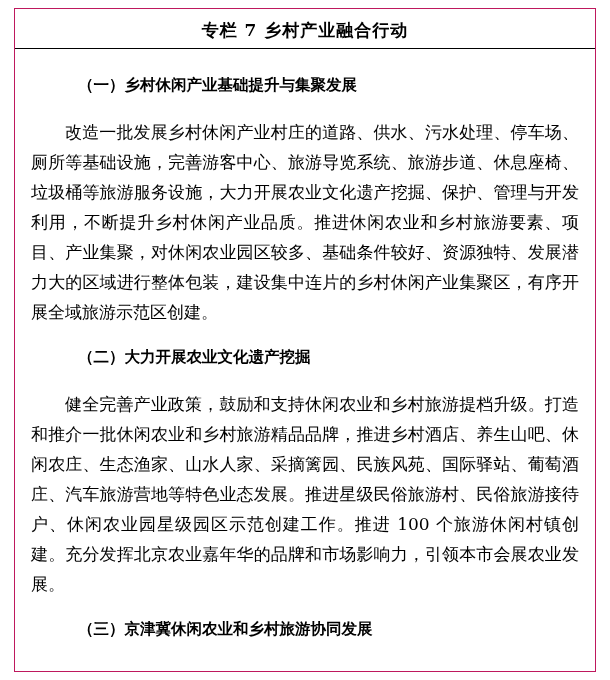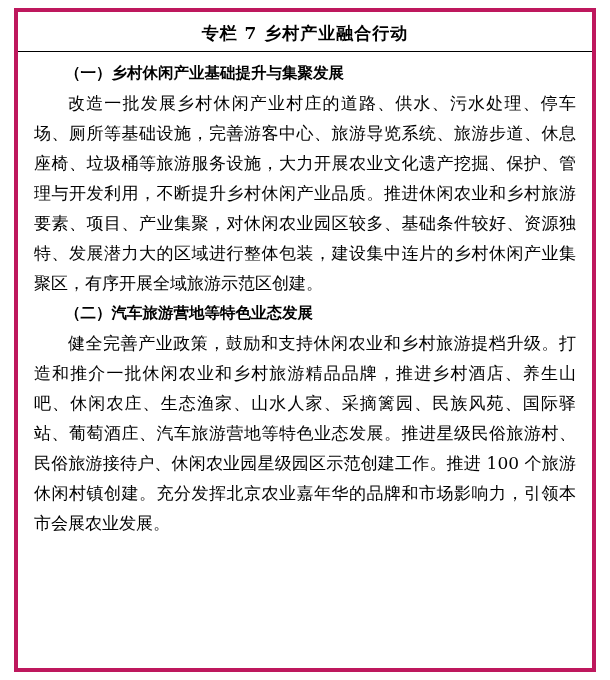--- a/index.html
+++ b/index.html
@@ -15,21 +15,21 @@
     overflow: hidden;
   }
   .page {
     position: relative;
     width: 610px;
     height: 680px;
     box-sizing: border-box;
     padding: 8px 14px 0 14px;
   }
   .box {
-    border: 4px solid #be185d;
+    border: 1px solid #be185d;
     box-sizing: border-box;
     width: 582px;
     height: 664px;
     padding: 0;
     position: relative;
   }
   .box-title {
     text-align: center;
     font-family: "DejaVu Serif", "Liberation Serif", serif;
     font-weight: bold;
@@ -40,26 +40,26 @@
   }
   .title-rule {
     border-bottom: 1px solid #000000;
     margin: 0;
     height: 0;
   }
   .content {
     padding: 6px 16px 0 16px;
   }
   .heading {
-    font-family: Liberation Sans, sans-serif;
+    font-family: Liberation Mono, monospace;
     font-weight: bold;
     font-size: 15.5px;
     line-height: 30px;
     text-indent: 2em;
-    margin: 0;
+    margin: 16px;
     letter-spacing: 0px;
   }
   .para {
     font-family: "DejaVu Serif", "Liberation Serif", serif;
     font-size: 17px;
     line-height: 30px;
     text-indent: 2em;
     margin: 0;
     text-align: justify;
     text-justify: inter-ideograph;
@@ -71,19 +71,20 @@
 
 <div class="page">
   <div class="box">
     <div class="box-title">专栏 7    乡村产业融合行动</div>
     <div class="title-rule"></div>
     <div class="content">
 
       <p class="heading">（一）乡村休闲产业基础提升与集聚发展</p>
       <p class="para">改造一批发展乡村休闲产业村庄的道路、供水、污水处理、停车场、厕所等基础设施，完善游客中心、旅游导览系统、旅游步道、休息座椅、垃圾桶等旅游服务设施，大力开展农业文化遗产挖掘、保护、管理与开发利用，不断提升乡村休闲产业品质。推进休闲农业和乡村旅游要素、项目、产业集聚，对休闲农业园区较多、基础条件较好、资源独特、发展潜力大的区域进行整体包装，建设集中连片的乡村休闲产业集聚区，有序开展全域旅游示范区创建。</p>
 
-      <p class="heading">（二）汽车旅游营地等特色业态发展</p>
+      <p class="heading">（二）大力开展农业文化遗产挖掘</p>
       <p class="para">健全完善产业政策，鼓励和支持休闲农业和乡村旅游提档升级。打造和推介一批休闲农业和乡村旅游精品品牌，推进乡村酒店、养生山吧、休闲农庄、生态渔家、山水人家、采摘篱园、民族风苑、国际驿站、葡萄酒庄、汽车旅游营地等特色业态发展。推进星级民俗旅游村、民俗旅游接待户、休闲农业园星级园区示范创建工作。推进 100 个旅游休闲村镇创建。充分发挥北京农业嘉年华的品牌和市场影响力，引领本市会展农业发展。</p>
 
+      <p class="heading">（三）京津冀休闲农业和乡村旅游协同发展</p>
 
     </div>
   </div>
 </div>
 
 </body></html>

